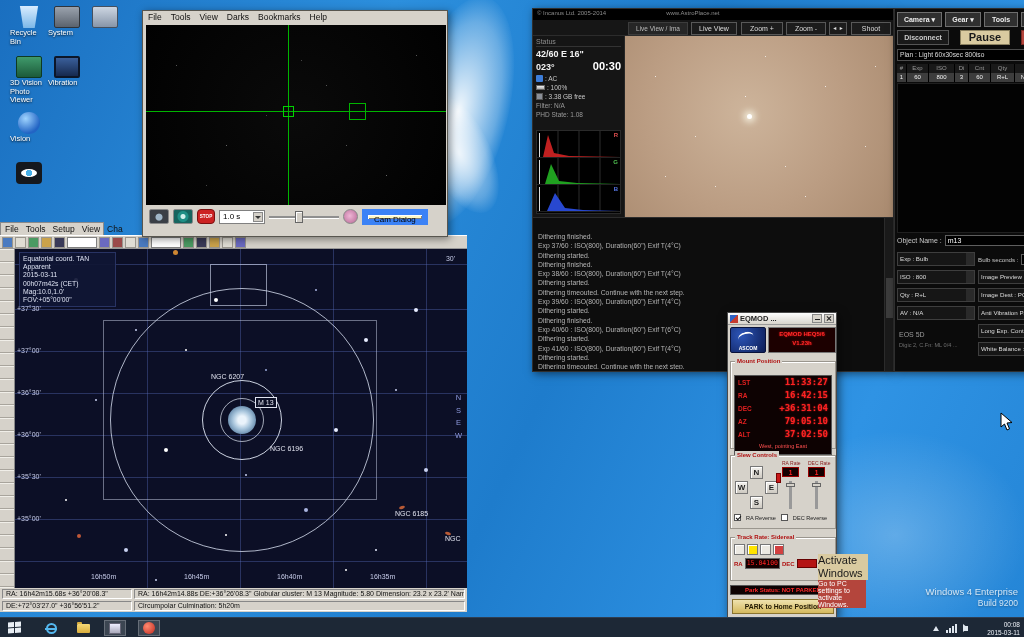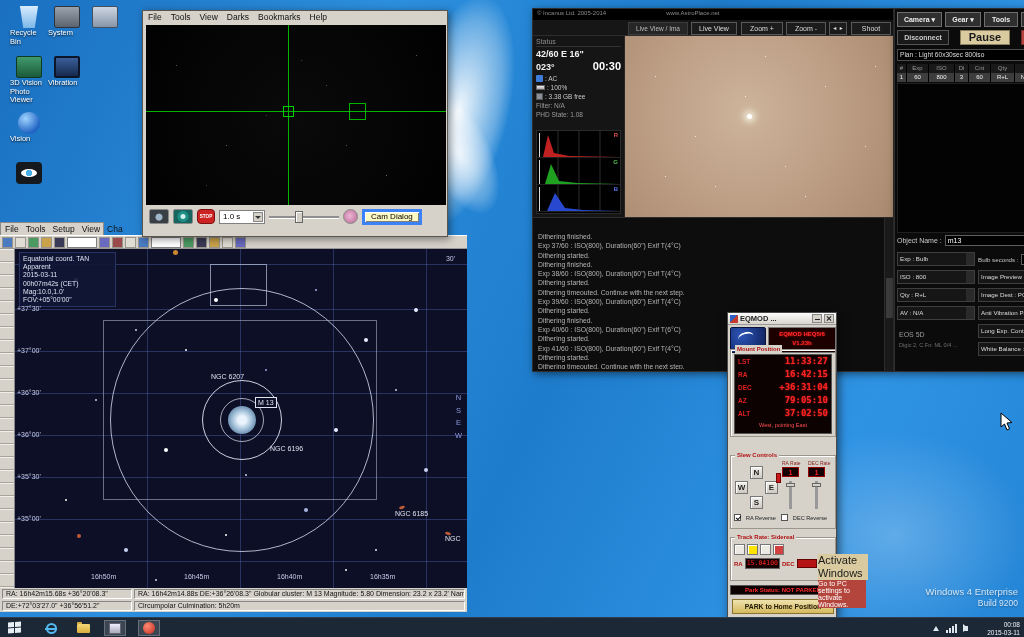--- a/index.html
+++ b/index.html
@@ -41,21 +41,21 @@
 .tloop{background:radial-gradient(circle at 50% 50%,#d0f0ec 0 2px,#1f8f86 3px 5px,#16655f 6px);}
 .tstop{width:18px;background:#cc2222;color:#fff;font-size:4.6px;font-weight:bold;text-align:center;line-height:14px;border:1px solid #7a1010;border-radius:4px;}
 .tstop i{font-style:normal;}
 .tbrain{width:15px;height:15px;background:radial-gradient(circle at 45% 45%,#efb6d5,#c77fa8 70%);border-radius:50%;}
 .pdrop{width:46px;height:14px;background:#fff;border:1px solid #808080;font-size:8px;line-height:12px;padding-left:3px;position:relative;color:#000;flex:none;}
 .dar{position:absolute;right:1px;top:1px;width:10px;height:10px;background:#d4d0c8;border:1px solid #888;}
 .dar::after{content:"";position:absolute;left:1px;top:3px;border:3px solid transparent;border-top-color:#333;}
 .pslider{position:relative;width:70px;height:14px;flex:none;}
 .pslider::before{content:"";position:absolute;left:0;right:0;top:6px;height:2px;background:#8f8f8f;box-shadow:0 1px 0 #fff;}
 .pthumb{position:absolute;left:26px;top:1px;width:8px;height:12px;background:#d4d0c8;border:1px solid #666;box-shadow:inset 1px 1px 0 #fff;}
-.pbtn{height:16px;padding:0 6px;font-size:8px;background:#fef9c3;border:3px solid #3b82f6;box-shadow:inset 1px 1px 0 #fff,inset -1px -1px 0 #808080;}
+.pbtn{height:16px;padding:0 6px;font-size:8px;background:#fef9c3;border:6px solid #3b82f6;box-shadow:inset 1px 1px 0 #fff,inset -1px -1px 0 #808080;}
 .phd-status{position:absolute;left:0;bottom:0;width:100%;height:14px;display:flex;gap:2px;padding:1px 3px;font-size:8px;color:#111;}
 .pcell{display:inline-block;border:1px solid;border-color:#808080 #fff #fff #808080;padding:0 4px;line-height:10px;height:11px;white-space:nowrap;overflow:hidden;}
 .p0{width:138px;}
 .pcells{display:flex;gap:2px;margin-left:auto;}
 .pcells .pcell{width:46px;}
 
 .cdc-menubar{position:absolute;left:0;top:222px;width:104px;height:13px;background:#d6d2ca;font-size:8.5px;line-height:13px;padding-left:4px;color:#111;border:1px solid #8a8a8a;border-bottom:none;}
 .cmenu{margin-right:7px;cursor:default;}
 .cdc-toolbar{position:absolute;left:0;top:235px;width:467px;height:14px;background:#d6d2ca;border-top:1px solid #fff;border-bottom:1px solid #999;display:flex;gap:2px;padding:1px 2px;align-items:center;}
 .ticon{width:11px;height:11px;border:1px solid #9a968e;background:#c8c4bc;flex:none;}
@@ -174,21 +174,21 @@
 .eq-close::before,.eq-close::after{content:"";position:absolute;left:1px;top:3px;width:6px;height:1px;background:#222;}
 .eq-close::before{transform:rotate(45deg);}
 .eq-close::after{transform:rotate(-45deg);}
 .eq-row1{position:absolute;left:2px;top:14px;width:106px;height:26px;display:flex;gap:2px;}
 .ascom{width:36px;height:26px;background:radial-gradient(circle at 30% 30%,#2c55b8,#0d1d55);color:#fff;font-size:5px;font-weight:bold;text-align:center;line-height:40px;position:relative;border-radius:2px;border:1px solid #09123a;}
 .ascom::before{content:"";position:absolute;left:7px;top:4px;width:16px;height:9px;border-top:2px solid #fff;border-radius:50%;transform:rotate(-15deg);}
 .eq-lcd{flex:1;background:#1c0000;border:1px solid #777;padding:2px 1px;text-align:center;}
 .eq-lcd div{font-size:6px;font-weight:bold;color:#ff2a2a;line-height:9px;text-shadow:0 0 2px rgba(255,0,0,.8);white-space:nowrap;}
 .eq-group{position:absolute;left:2px;width:106px;border:1px solid #9a968e;box-shadow:inset 1px 1px 0 #fff;}
 .eq-gh{position:absolute;top:-5px;left:4px;background:#d6d2ca;font-size:6px;font-weight:bold;color:#b01010;padding:0 2px;line-height:8px;white-space:nowrap;}
-.eq-mount{top:36px;height:88px;padding:4px 3px 2px;}
+.eq-mount{top:48px;height:88px;padding:13px 3px 2px;}
 .eq-black{background:#0d0202;border:1px solid #555;padding:1px 3px;height:80px;}
 .coord-row{display:flex;justify-content:space-between;align-items:baseline;height:13px;}
 .coord-l{font-size:6.5px;font-weight:bold;color:#e02020;}
 .coord-v{font-family:"DejaVu Sans Mono",monospace;font-size:9px;font-weight:bold;color:#ff2222;text-shadow:0 0 2px rgba(255,40,40,.7);}
 .pierside{font-size:5.6px;color:#ff5050;text-align:center;line-height:8px;white-space:nowrap;}
 .eq-slew{top:142px;height:74px;}
 .ratelbl{position:absolute;font-size:5px;color:#8a2020;white-space:nowrap;}
 .rl1{left:51px;top:4px;}.rl2{left:77px;top:4px;}
 .eq-pad{position:absolute;left:4px;top:10px;width:44px;height:44px;}
 .eq-dir{position:absolute;width:13px;height:13px;background:linear-gradient(#f4f2ee,#cdc9c1);border:1px solid #777;box-shadow:inset 1px 1px 0 #fff;font-size:8px;font-weight:bold;color:#222;text-align:center;line-height:11px;padding:0;}

